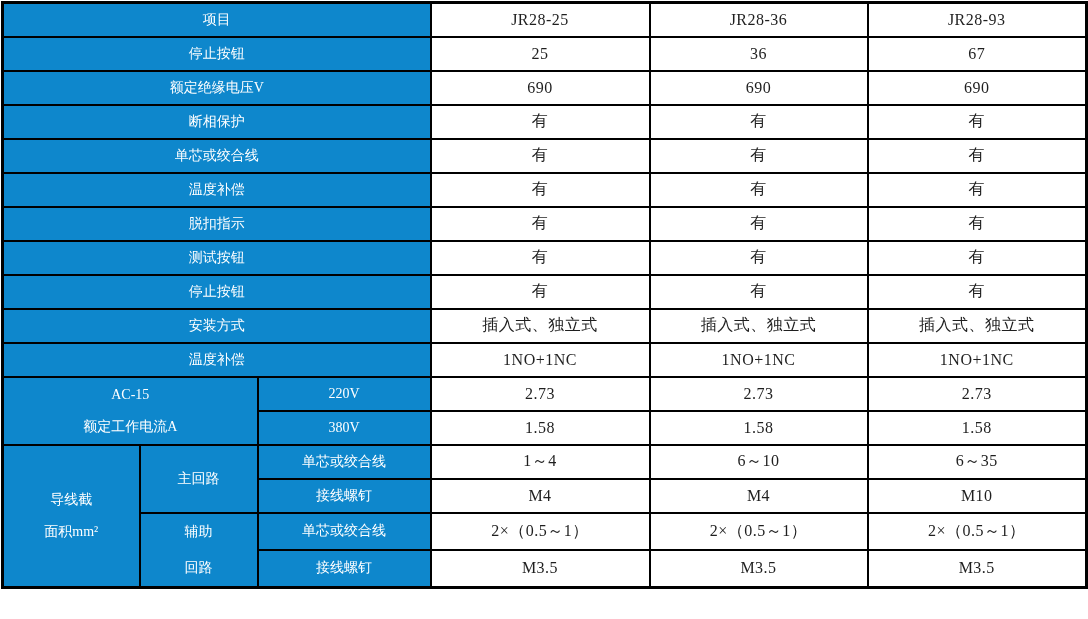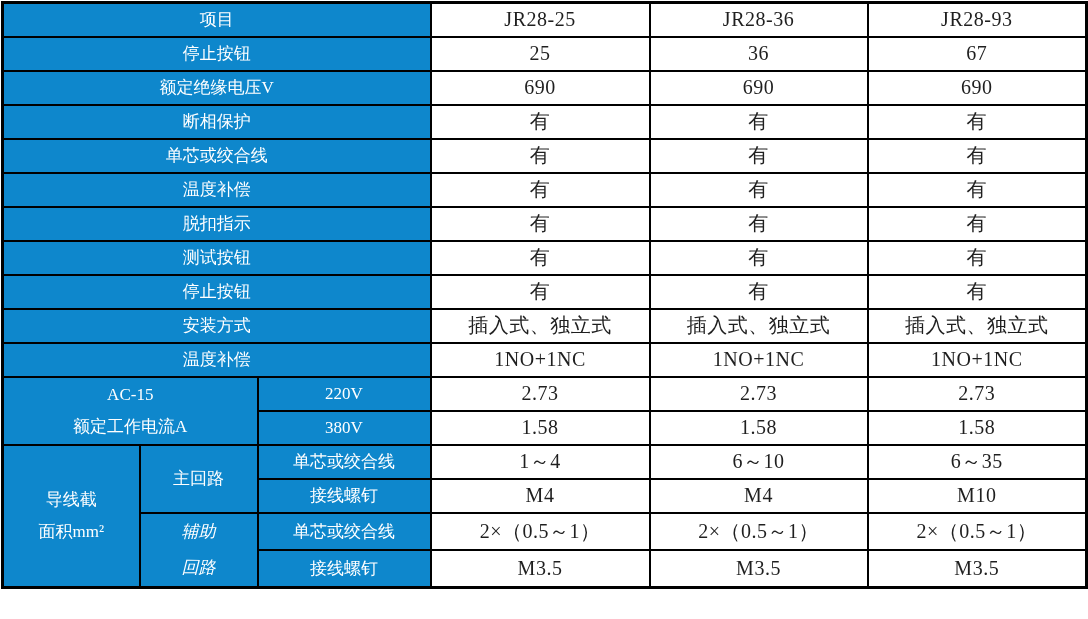--- a/index.html
+++ b/index.html
@@ -24,30 +24,30 @@
     height:34px;
     text-align:center;
     vertical-align:middle;
     padding:0 4px;
     overflow:hidden;
     white-space:nowrap;
   }
   td.blue{
     background:var(--blue);
     color:var(--head-text);
-    font-size:17px;
+    font-size:14px;
   }
   td.val{
     background:var(--cell-bg);
     color:var(--cell-text);
-    font-size:20px;
+    font-size:16px;
     letter-spacing:0.5px;
   }
   .two-line{line-height:32px;}
-  .two-line-tall{line-height:36px;font-style:italic;}
+  .two-line-tall{line-height:36px;}
 </style>
 </head>
 <body>
 
 <table class="spec">
   <colgroup>
     <col style="width:137px">
       <col style="width:118px">
       <col style="width:173px">
     <col style="width:219px">

